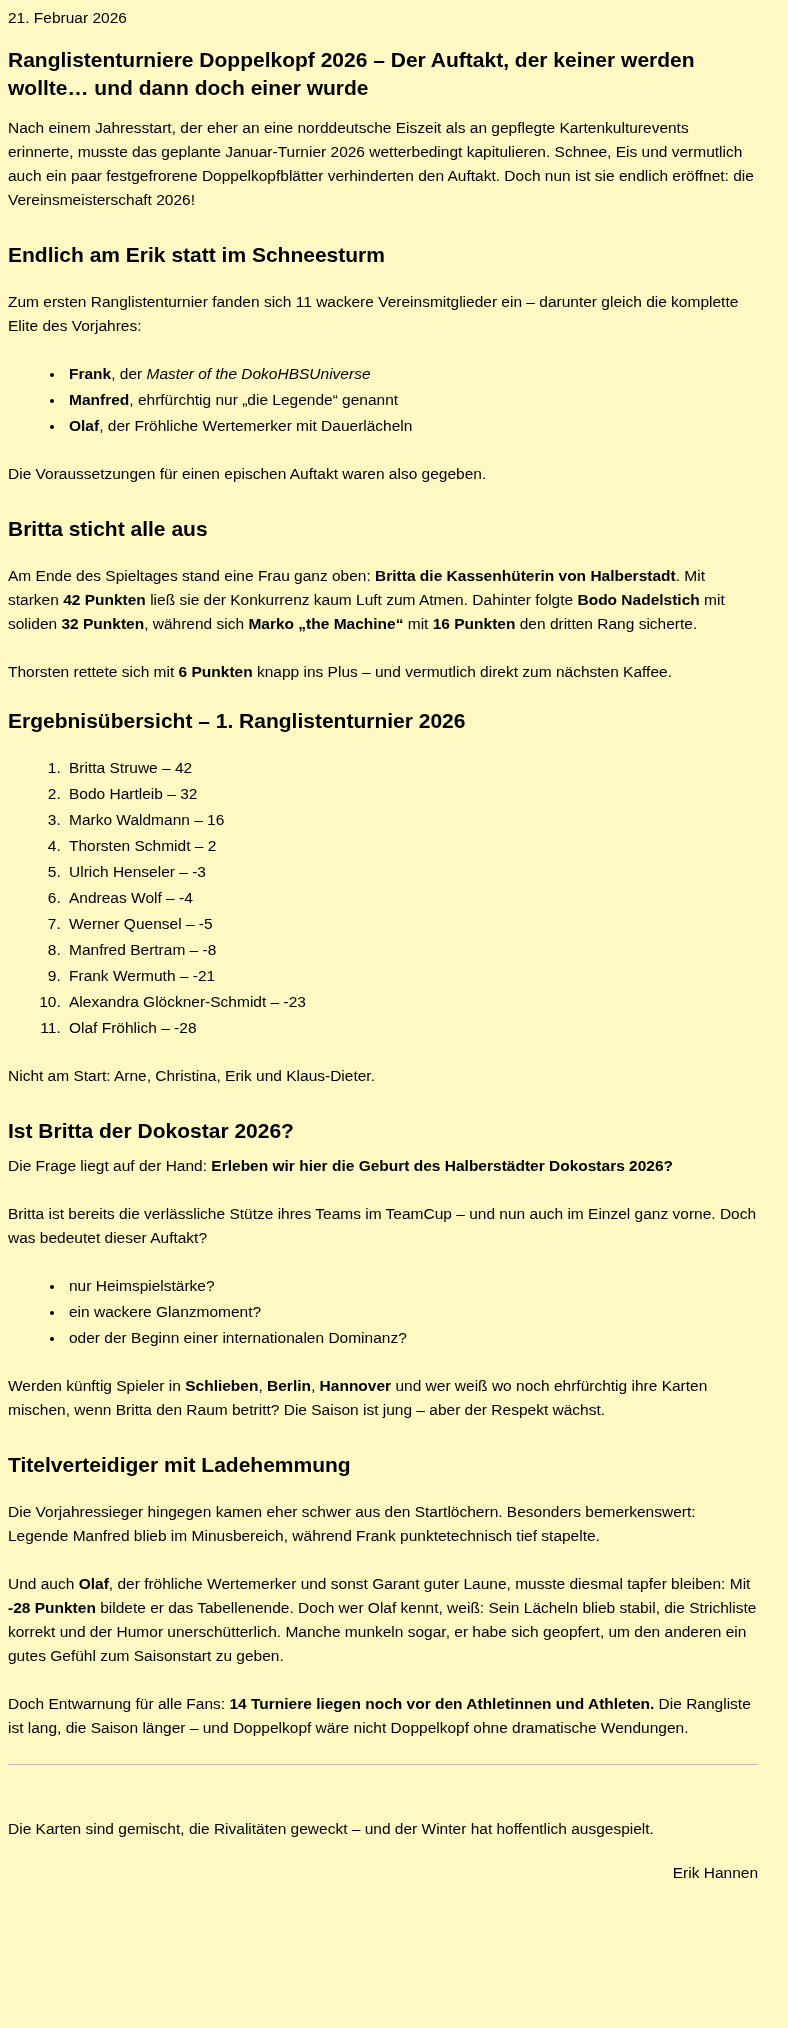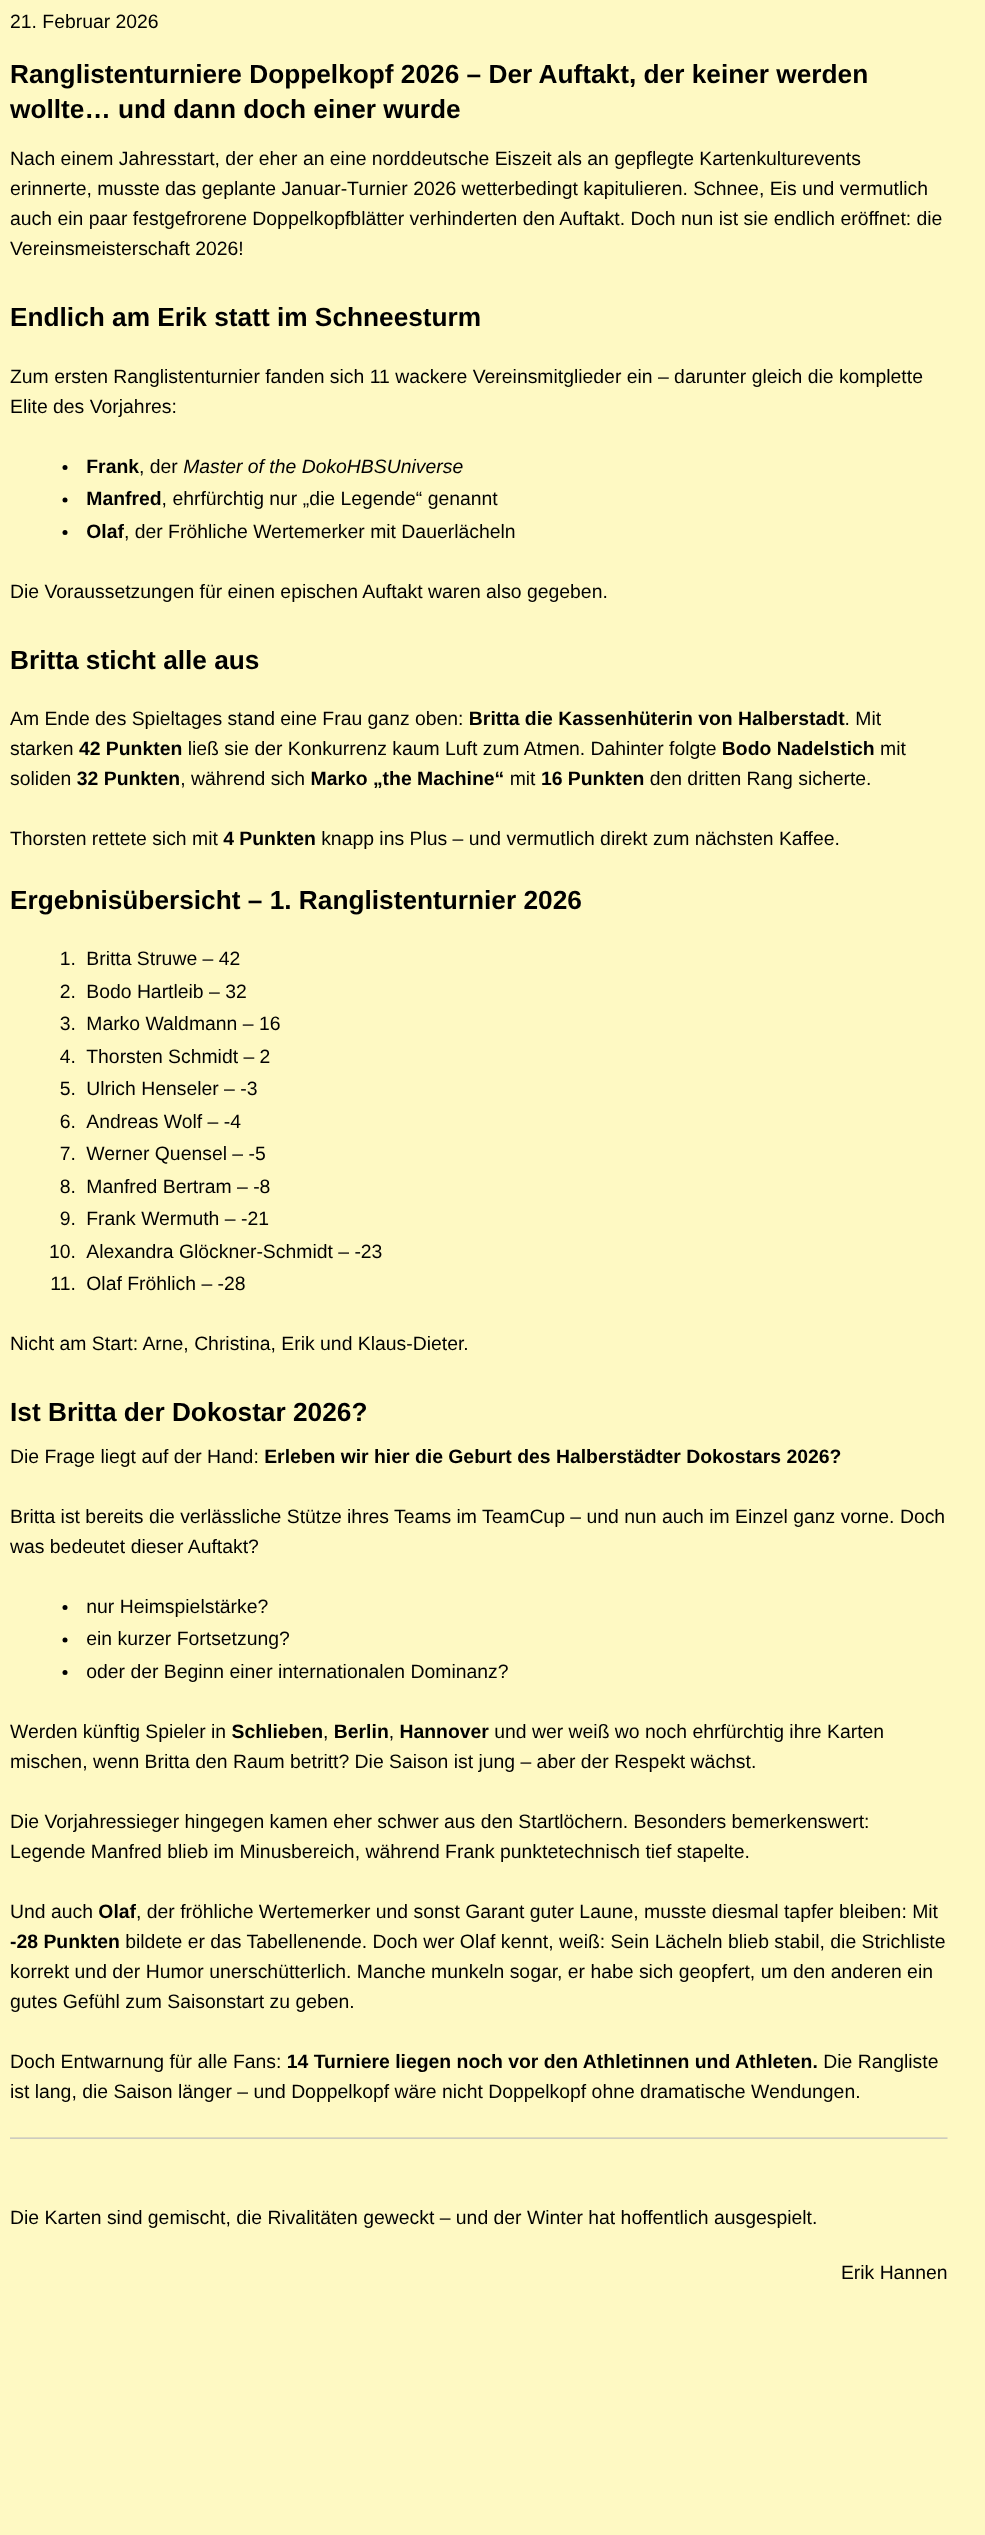--- a/index.html
+++ b/index.html
@@ -63,45 +63,46 @@
       <h2 class="heading" data-name="section-heading-schneesturm"><span data-name="text-run">Endlich am Erik statt im Schneesturm</span></h2>
       <p class="para" data-name="paragraph"><span data-name="text-run">Zum ersten Ranglistenturnier fanden sich 11 wackere Vereinsmitglieder ein – darunter gleich die komplette Elite des Vorjahres:</span></p>
       <ul class="list" data-name="elite-list">
         <li data-name="list-item"><span class="b" data-name="text-run">Frank</span><span data-name="text-run">, der </span><span class="i" data-name="text-run">Master of the DokoHBSUniverse</span></li>
         <li data-name="list-item"><span class="b" data-name="text-run">Manfred</span><span data-name="text-run">, ehrfürchtig nur „die Legende“ genannt</span></li>
         <li data-name="list-item"><span class="b" data-name="text-run">Olaf</span><span data-name="text-run">, der Fröhliche Wertemerker mit Dauerlächeln</span></li>
       </ul>
       <p class="para" data-name="paragraph"><span data-name="text-run">Die Voraussetzungen für einen epischen Auftakt waren also gegeben.</span></p>
       <h2 class="heading" data-name="section-heading-britta"><span data-name="text-run">Britta sticht alle aus</span></h2>
       <p class="para" data-name="paragraph"><span data-name="text-run">Am Ende des Spieltages stand eine Frau ganz oben: </span><span class="b" data-name="text-run">Britta die Kassenhüterin von Halberstadt</span><span data-name="text-run">. Mit starken </span><span class="b" data-name="text-run">42 Punkten</span><span data-name="text-run"> ließ sie der Konkurrenz kaum Luft zum Atmen. Dahinter folgte </span><span class="b" data-name="text-run">Bodo Nadelstich</span><span data-name="text-run"> mit soliden </span><span class="b" data-name="text-run">32 Punkten</span><span data-name="text-run">, während sich </span><span class="b" data-name="text-run">Marko „the Machine“</span><span data-name="text-run"> mit </span><span class="b" data-name="text-run">16 Punkten</span><span data-name="text-run"> den dritten Rang sicherte.</span></p>
-      <p class="para" data-name="paragraph"><span data-name="text-run">Thorsten rettete sich mit </span><span class="b" data-name="text-run">4 Punkten</span><span data-name="text-run"> knapp ins Plus – und vermutlich direkt zum nächsten Kaffee.</span></p>
+      <p class="para" data-name="paragraph"><span data-name="text-run">Thorsten rettete sich mit </span><span class="b" data-name="text-run">6 Punkten</span><span data-name="text-run"> knapp ins Plus – und vermutlich direkt zum nächsten Kaffee.</span></p>
       <h2 class="heading" data-name="results-heading"><span data-name="text-run">Ergebnisübersicht – 1. Ranglistenturnier 2026</span></h2>
       <ol class="list" data-name="results-list">
         <li data-name="list-item"><span data-name="text-run">Britta Struwe – 42</span></li>
         <li data-name="list-item"><span data-name="text-run">Bodo Hartleib – 32</span></li>
         <li data-name="list-item"><span data-name="text-run">Marko Waldmann – 16</span></li>
         <li data-name="list-item"><span data-name="text-run">Thorsten Schmidt – 2</span></li>
         <li data-name="list-item"><span data-name="text-run">Ulrich Henseler – -3</span></li>
         <li data-name="list-item"><span data-name="text-run">Andreas Wolf – -4</span></li>
         <li data-name="list-item"><span data-name="text-run">Werner Quensel – -5</span></li>
         <li data-name="list-item"><span data-name="text-run">Manfred Bertram – -8</span></li>
         <li data-name="list-item"><span data-name="text-run">Frank Wermuth – -21</span></li>
         <li data-name="list-item"><span data-name="text-run">Alexandra Glöckner-Schmidt – -23</span></li>
         <li data-name="list-item"><span data-name="text-run">Olaf Fröhlich – -28</span></li>
       </ol>
       <p class="para" data-name="paragraph"><span data-name="text-run">Nicht am Start: Arne, Christina, Erik und Klaus-Dieter.</span></p>
       <h2 class="heading" data-name="dokostar-heading"><span data-name="text-run">Ist Britta der Dokostar 2026?</span></h2>
       <p class="para" data-name="paragraph"><span data-name="text-run">Die Frage liegt auf der Hand: </span><span class="b" data-name="text-run">Erleben wir hier die Geburt des Halberstädter Dokostars 2026?</span></p>
       <p class="para" data-name="paragraph"><span data-name="text-run">Britta ist bereits die verlässliche Stütze ihres Teams im TeamCup – und nun auch im Einzel ganz vorne. Doch was bedeutet dieser Auftakt?</span></p>
       <ul class="list" data-name="question-list">
         <li data-name="list-item"><span data-name="text-run">nur Heimspielstärke?</span></li>
-        <li data-name="list-item"><span data-name="text-run">ein kurzer Fortsetzung?</span></li>
+        <li data-name="list-item"><span data-name="text-run">ein wackere Glanzmoment?</span></li>
         <li data-name="list-item"><span data-name="text-run">oder der Beginn einer internationalen Dominanz?</span></li>
       </ul>
       <p class="para" data-name="paragraph"><span data-name="text-run">Werden künftig Spieler in </span><span class="b" data-name="text-run">Schlieben</span><span data-name="text-run">, </span><span class="b" data-name="text-run">Berlin</span><span data-name="text-run">, </span><span class="b" data-name="text-run">Hannover</span><span data-name="text-run"> und wer weiß wo noch ehrfürchtig ihre Karten mischen, wenn Britta den Raum betritt? Die Saison ist jung – aber der Respekt wächst.</span></p>
+      <h2 class="heading" data-name="titleholder-heading"><span data-name="text-run">Titelverteidiger mit Ladehemmung</span></h2>
       <p class="para" data-name="paragraph"><span data-name="text-run">Die Vorjahressieger hingegen kamen eher schwer aus den Startlöchern. Besonders bemerkenswert: Legende Manfred blieb im Minusbereich, während Frank punktetechnisch tief stapelte.</span></p>
       <p class="para" data-name="paragraph"><span data-name="text-run">Und auch </span><span class="b" data-name="text-run">Olaf</span><span data-name="text-run">, der fröhliche Wertemerker und sonst Garant guter Laune, musste diesmal tapfer bleiben: Mit </span><span class="b" data-name="text-run">-28 Punkten</span><span data-name="text-run"> bildete er das Tabellenende. Doch wer Olaf kennt, weiß: Sein Lächeln blieb stabil, die Strichliste korrekt und der Humor unerschütterlich. Manche munkeln sogar, er habe sich geopfert, um den anderen ein gutes Gefühl zum Saisonstart zu geben.</span></p>
       <p class="para" data-name="paragraph"><span data-name="text-run">Doch Entwarnung für alle Fans: </span><span class="b" data-name="text-run">14 Turniere liegen noch vor den Athletinnen und Athleten.</span><span data-name="text-run"> Die Rangliste ist lang, die Saison länger – und Doppelkopf wäre nicht Doppelkopf ohne dramatische Wendungen.</span></p>
       <div class="rule" data-name="divider"></div>
       <p class="para" data-name="closing-paragraph"><br><span data-name="text-run">Die Karten sind gemischt, die Rivalitäten geweckt – und der Winter hat hoffentlich ausgespielt.</span></p>
       <p class="para" data-name="author-signature"><span data-name="text-run">Erik Hannen</span></p>
     </div>
 </div>
 
 </body></html>

